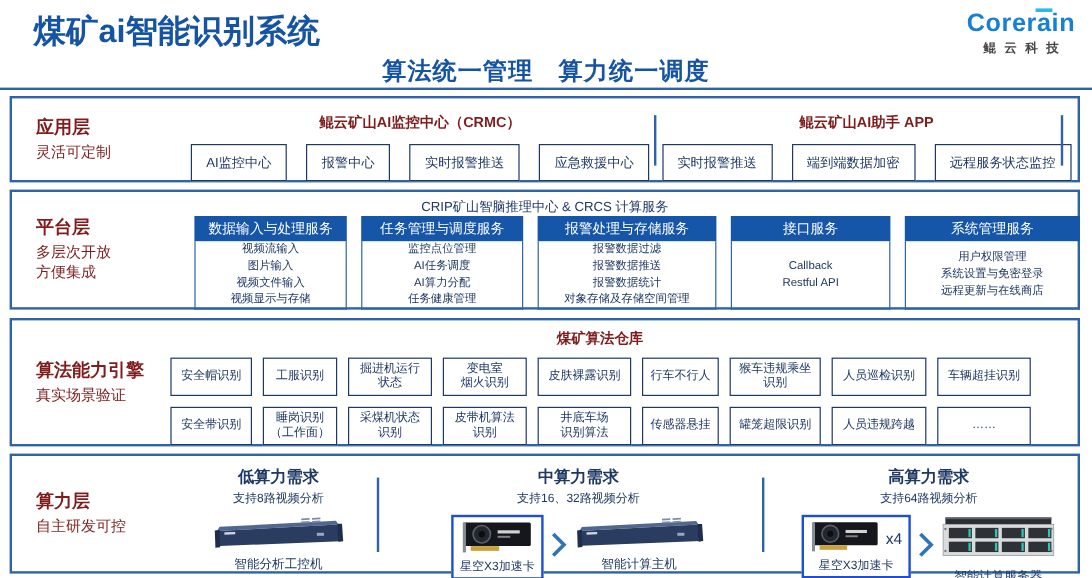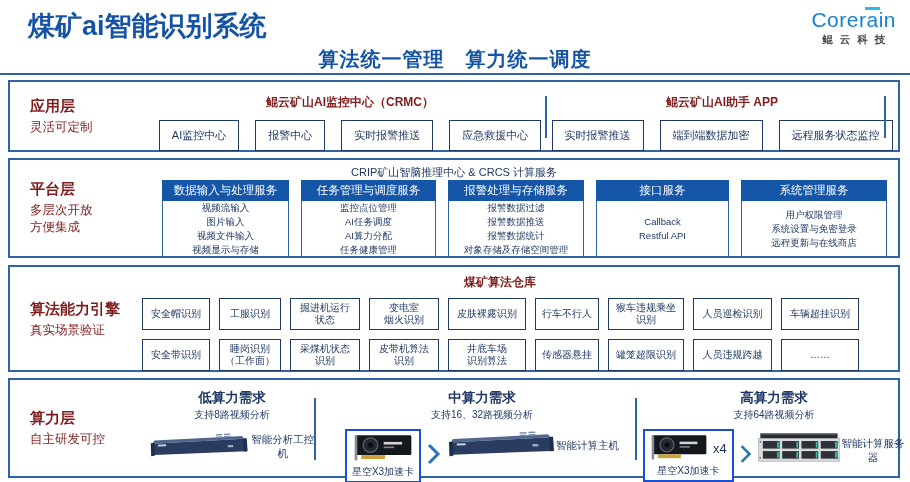--- a/index.html
+++ b/index.html
@@ -4,21 +4,21 @@
 <style>
   html,body{margin:0;padding:0;background:#fff;}
   .page{position:relative;width:910px;height:482px;background:#fff;overflow:hidden;
         font-family:"Liberation Sans","DejaVu Sans",sans-serif;}
   
   .page-title{position:absolute;left:28px;top:8px;font-size:27px;font-weight:bold;color:#1553A4;}
   .subtitle{position:absolute;top:46px;left:0;right:0;text-align:center;font-size:20px;
             font-weight:bold;color:#1553A4;letter-spacing:1px;font-family:Liberation Mono, monospace;}
   .top-rule{position:absolute;top:73px;left:0;width:910px;height:2px;background:#2E64A7;}
   .logo{position:absolute;right:14px;top:8px;text-align:center;}
-  .logo-brand{font-size:21px;font-weight:normal;color:#1780D4;letter-spacing:0.5px;}
+  .logo-brand{font-size:21px;font-weight:bold;color:#1780D4;letter-spacing:0.5px;}
   .logo-a{position:relative;display:inline-block;}
   .logo-a::before{content:"";position:absolute;top:-1px;left:-1px;right:-1px;height:3px;background:#2BB9E9;}
   .logo-sub{font-size:10.5px;font-weight:bold;color:#444;letter-spacing:7px;margin-top:1px;margin-right:-7px;}
   
   .layer{position:absolute;left:8px;width:892px;border:2px solid #2E64A7;background:#fff;box-sizing:border-box;}
   .layer-label{position:absolute;left:20px;top:50%;transform:translateY(-50%);color:#7f1d1d;}
   .layer-name{font-size:15px;font-weight:bold;}
   .layer-tagline{font-size:12.5px;margin-top:3px;white-space:pre-line;line-height:1.35;}
   .vdiv{position:absolute;width:2px;background:#2E64A7;}
   
@@ -39,21 +39,21 @@
   .algo-grid{position:absolute;left:132px;top:31px;display:grid;
              grid-template-columns:68px 62px 70px 70px 78px 64px 76px 79px 78px;
              column-gap:9px;row-gap:9px;}
   .algo{border:1px solid #1F3864;height:32px;display:flex;align-items:center;justify-content:center;
         text-align:center;font-size:10px;color:#1F3864;line-height:1.2;white-space:pre-line;background:#fff;box-sizing:border-box;}
   
   .l4-sec{position:absolute;top:9px;text-align:center;color:#1F3864;}
   .l4-title{font-size:13.5px;font-weight:bold;}
   .l4-sub{font-size:10px;margin-top:1px;}
   .hw-row{display:flex;align-items:flex-start;justify-content:center;gap:5px;margin-top:7px;}
-  .dev-col{display:flex;flex-direction:row;align-items:center;justify-content:space-between;}
+  .dev-col{display:flex;flex-direction:column;align-items:center;justify-content:space-between;}
   .dev-caption{font-size:10.5px;color:#1F3864;margin-top:4px;}
   .acc-box{border:2px solid #1d4ed8;background:#fff;padding:3px 5px 2px;display:flex;flex-direction:column;align-items:center;}
   .acc-inner{display:flex;align-items:center;gap:5px;}
   .acc-caption{font-size:10px;color:#1F3864;margin-top:2px;white-space:nowrap;}
   .mult{font-size:13px;color:#1F3864;}
   .chevron{margin-top:14px;}
 </style>
 </head>
 <body>
 
@@ -112,21 +112,21 @@
       </div>
       <div class="card" style="width:135px;">
         <div class="card-h">任务管理与调度服务</div>
         <div class="card-b">
           <div>监控点位管理</div>
           <div>AI任务调度</div>
           <div>AI算力分配</div>
           <div>任务健康管理</div>
         </div>
       </div>
-      <div class="card" style="width:136px;border-radius:22px;">
+      <div class="card" style="width:149px;border-radius:22px;">
         <div class="card-h">报警处理与存储服务</div>
         <div class="card-b">
           <div>报警数据过滤</div>
           <div>报警数据推送</div>
           <div>报警数据统计</div>
           <div>对象存储及存储空间管理</div>
         </div>
       </div>
       <div class="card" style="width:133px;">
         <div class="card-h">接口服务</div>

